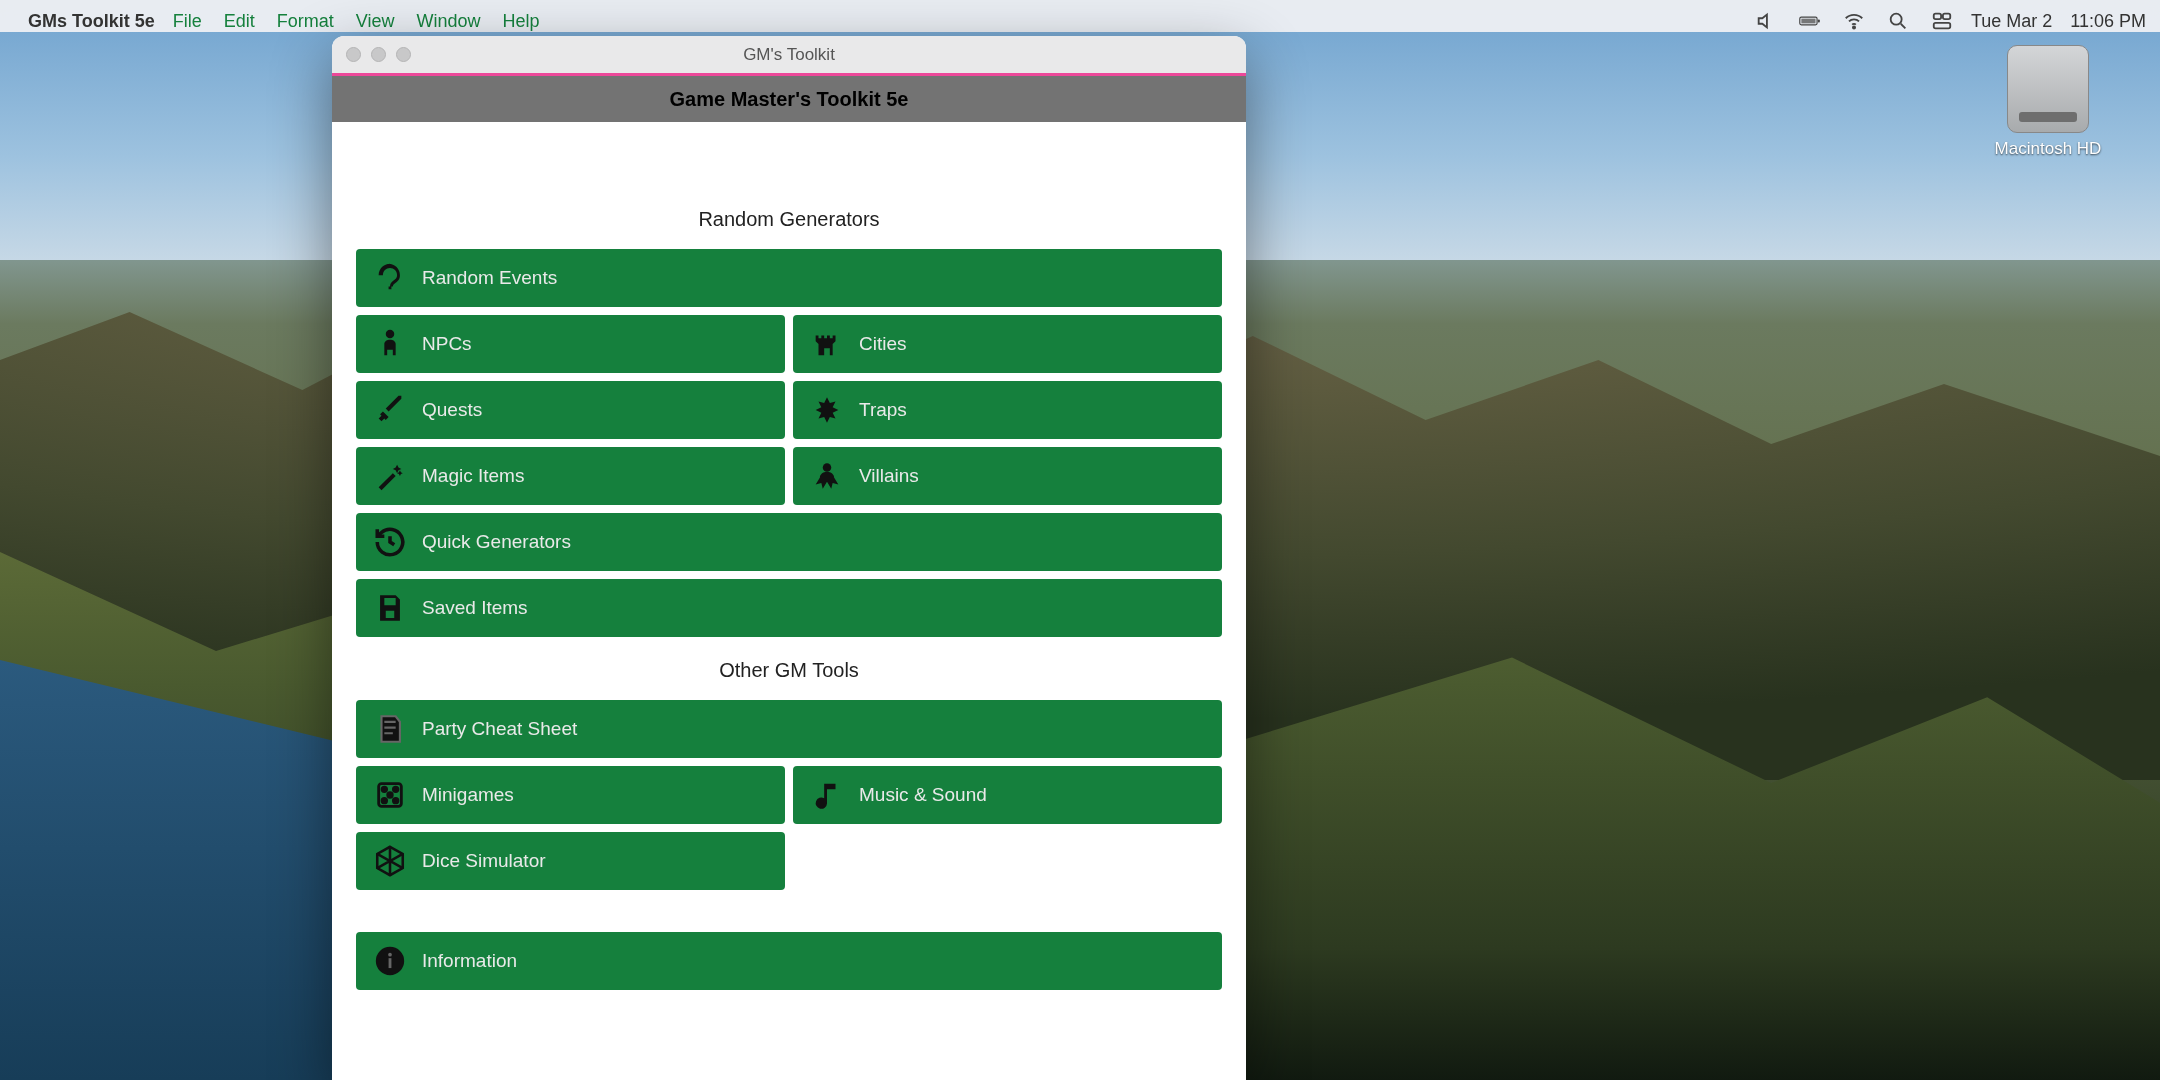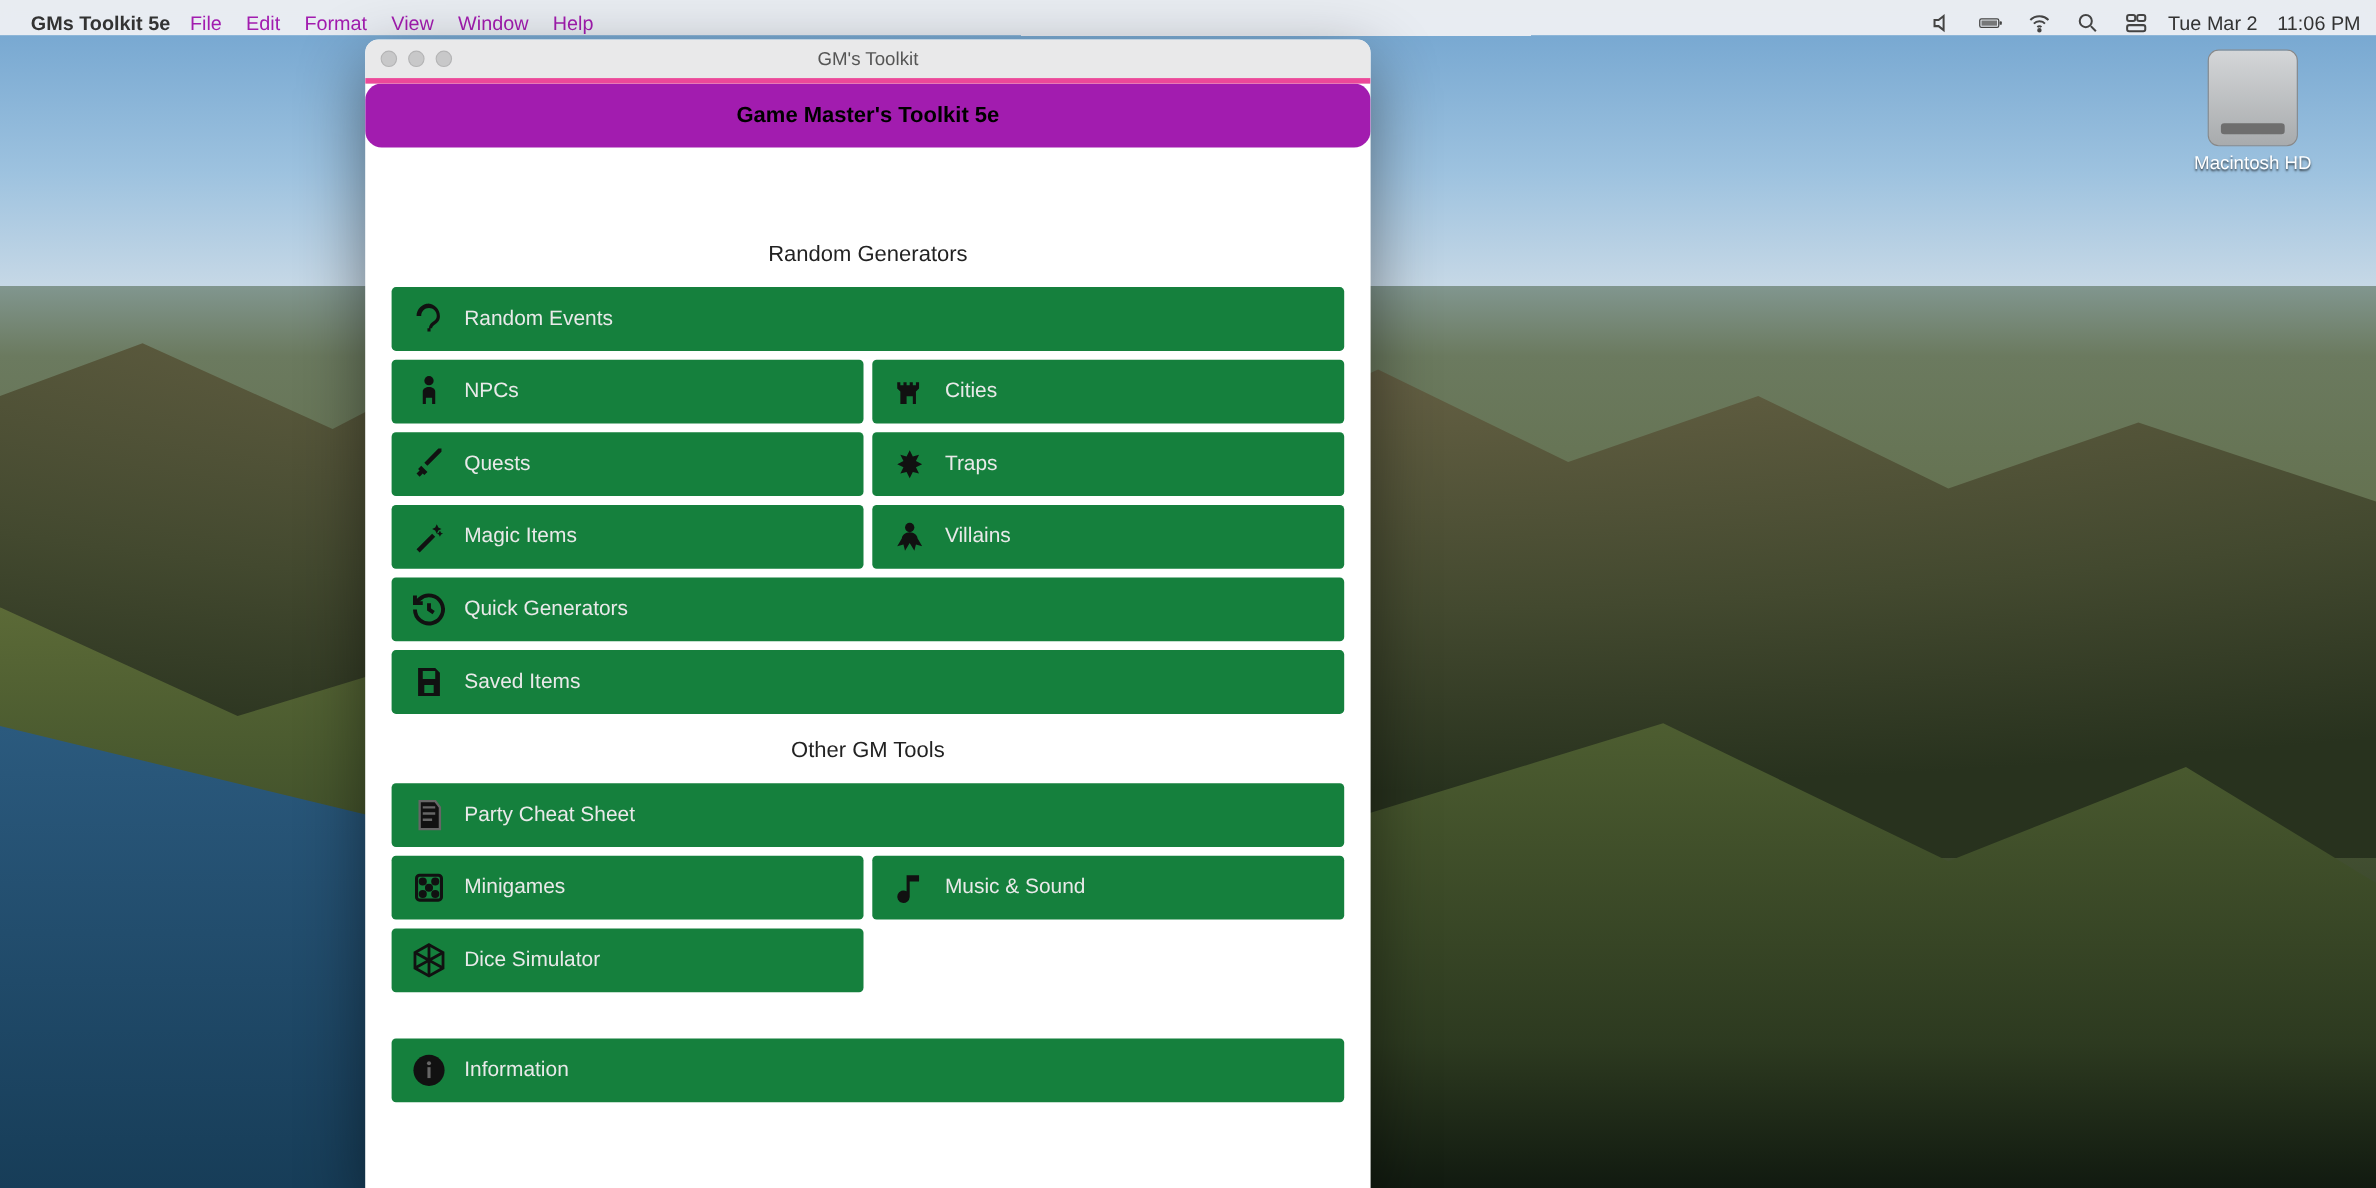--- a/index.html
+++ b/index.html
@@ -26,39 +26,39 @@
   background:linear-gradient(180deg,#2b5a7e 0%,#173d58 100%);
   clip-path:polygon(0 0,100% 30%,100% 100%,0 100%);
 }
 
 
 .menubar{position:absolute;top:0;left:0;right:0;height:32px;
   background:rgba(242,242,244,.92);backdrop-filter:blur(6px);
   display:flex;align-items:flex-end;padding:0 14px;color:#333;font-size:18px;}
 .menubar .apple{font-size:20px;margin-right:14px;color:#333;}
 .menubar .appname{font-weight:600;margin-right:18px;}
-.menubar .m{margin-right:22px;color:#a21caf;cursor:default;}
+.menubar .m{margin-right:22px;color:#15803d;cursor:default;}
 .menubar .spacer{flex:1;}
 .menubar .ricon{margin-left:22px;color:#444;display:inline-flex;align-items:center;}
 .menubar .ricon svg{width:22px;height:22px;}
 .menubar .clock{margin-left:18px;color:#333;}
 
 
 .desktop-icon{position:absolute;top:45px;right:52px;width:120px;text-align:center;color:#fff;text-shadow:0 1px 2px rgba(0,0,0,.7);font-size:17px;}
 .desktop-icon .hd{width:82px;height:88px;margin:0 auto 6px;background:linear-gradient(180deg,#d4d6d8,#a8abad);border-radius:10px;border:1px solid #888;position:relative;}
 .desktop-icon .hd::after{content:"";position:absolute;bottom:10px;left:50%;transform:translateX(-50%);width:58px;height:10px;background:#6e6e6e;border-radius:3px;}
 
 
 .window{position:absolute;top:36px;left:332px;width:914px;height:1044px;
   background:#fff;border-radius:12px 12px 0 0;box-shadow:0 22px 60px rgba(0,0,0,.45);overflow:hidden;}
-.titlebar{height:40px;background:#e9e9ea;border-bottom:5px solid #ec4899;display:flex;align-items:center;position:relative;}
+.titlebar{height:40px;background:#e9e9ea;border-bottom:3px solid #ec4899;display:flex;align-items:center;position:relative;}
 .traffic{display:flex;gap:10px;position:absolute;left:14px;}
 .traffic span{width:15px;height:15px;border-radius:50%;background:#c8c8c9;border:1px solid #b4b4b5;display:block;}
 .titlebar .title{margin:0 auto;color:#555;font-size:17px;}
-.banner{background:#a21caf;color:#000;font-weight:700;font-size:20px;height:58px;display:flex;align-items:center;justify-content:center;border-radius:15px;}
+.banner{background:#737373;color:#000;font-weight:700;font-size:20px;height:46px;display:flex;align-items:center;justify-content:center;}
 .content{padding:18px 24px;margin-top:46px;}
 
 .section-title{font-size:20px;color:#222;text-align:center;margin:22px 0 18px;font-weight:400;}
 
 .grid{display:grid;gap:8px;}
 .grid.full{grid-template-columns:1fr;}
 .grid.two{grid-template-columns:1fr 1fr;}
 
 .tile{background:#15803d;color:#e9e9e9;border-radius:4px;height:58px;display:flex;align-items:center;padding:0 14px;cursor:pointer;}
 .tile .icon{width:40px;height:40px;display:flex;align-items:center;justify-content:center;margin-right:12px;color:#111;}

